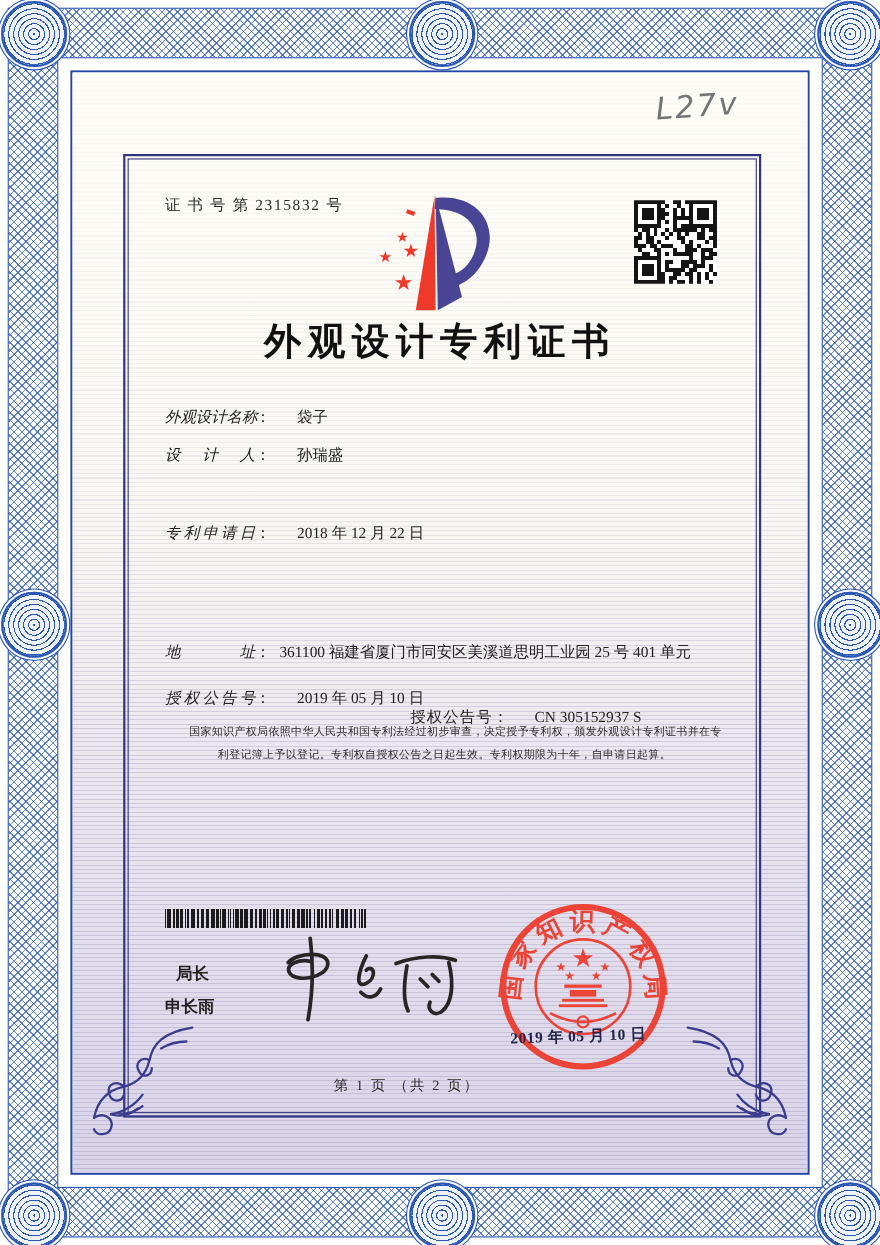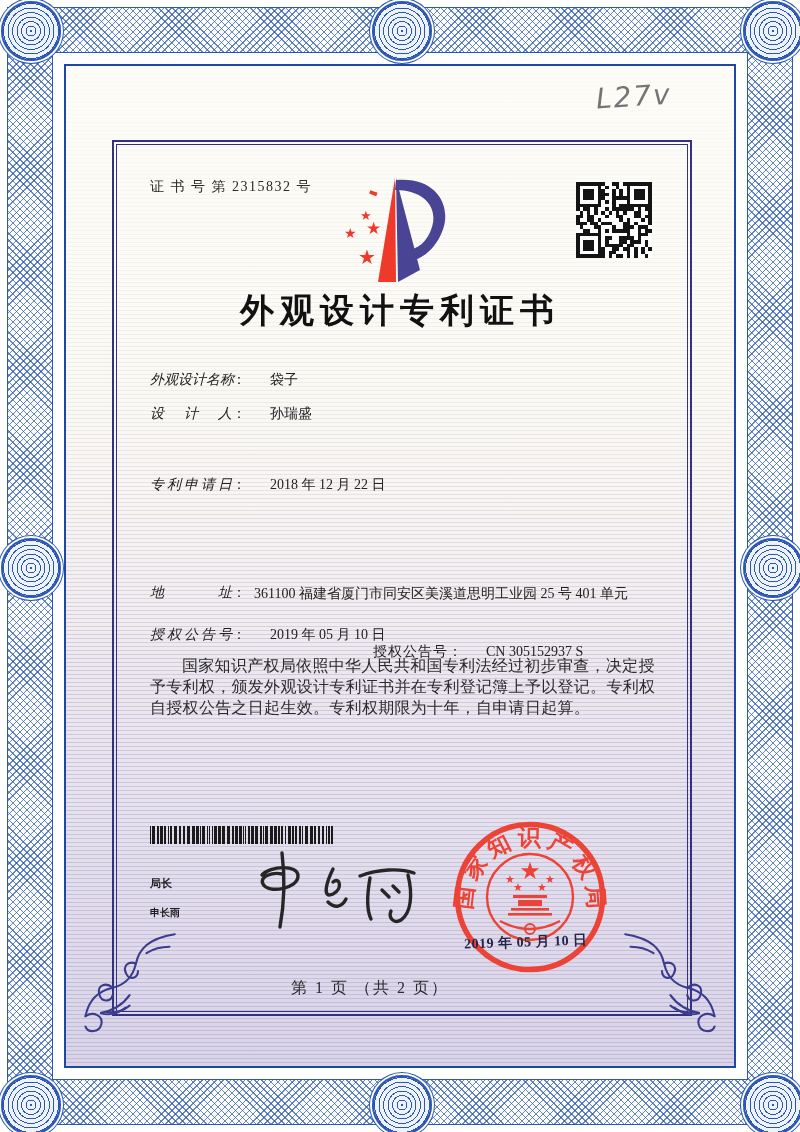--- a/index.html
+++ b/index.html
@@ -42,39 +42,39 @@
   .qr{position:absolute;left:576px;top:182px;width:76px;height:76px;}
 
   .frow{position:absolute;left:150px;font-size:14px;color:#222;white-space:nowrap;}
   .flabel{display:inline-block;width:82px;text-align:justify;text-align-last:justify;vertical-align:top;font-style:italic;}
   .fval{margin-left:24px;}
   .fval-wrap{display:inline-block;margin-left:8px;width:404px;white-space:normal;
     vertical-align:top;line-height:20px;}
   .fpair2{position:absolute;left:223px;top:17px;white-space:nowrap;}
   .fpair2 .flabel2{letter-spacing:1px;}
 
-  .paras{position:absolute;left:150px;top:655px;width:508px;font-size:16px;color:#2b2b2b;}
+  .paras{position:absolute;left:150px;top:655px;width:508px;font-size:10px;color:#2b2b2b;text-align:center;}
   .paras p{margin:0 0 2px 0;text-indent:2em;line-height:21px;letter-spacing:.3px;}
 
   .barcode{position:absolute;left:150px;top:826px;width:186px;height:18px;}
-  .director-title{position:absolute;left:150px;top:876px;font-family:Liberation Serif, serif;
-    font-size:11px;font-weight:600;color:#1e1e1e;}
+  .director-title{position:absolute;left:160px;top:876px;font-family:Liberation Serif, serif;
+    font-size:15px;font-weight:600;color:#1e1e1e;}
   .director-name{position:absolute;left:150px;top:906px;font-family:"Liberation Sans","DejaVu Sans",sans-serif;
-    font-size:10px;font-weight:600;color:#1e1e1e;}
+    font-size:15px;font-weight:600;color:#1e1e1e;}
   .signature{position:absolute;left:238px;top:845px;width:195px;height:100px;}
 
   .seal{position:absolute;left:452px;top:819px;width:156px;height:156px;opacity:.93;}
   .seal-date{position:absolute;left:464px;top:933px;width:150px;font-size:14px;font-weight:bold;
     color:#23264a;letter-spacing:.5px;transform:rotate(-2deg);white-space:nowrap;}
 
   .flourish{position:absolute;width:105px;height:105px;}
   .flourish.left{left:75px;top:930px;}
   .flourish.right{left:620px;top:930px;transform:scaleX(-1);}
 
-  .page-num{position:absolute;left:0;top:978px;width:740px;text-align:center;font-size:16px;
+  .page-num{position:absolute;left:0;top:978px;width:740px;text-align:center;font-size:13px;
     letter-spacing:2px;color:#2a2a2a;}
   .back-note{position:absolute;left:0;top:1028px;width:740px;text-align:center;font-size:13.5px;
     letter-spacing:3px;color:#333;}
 </style>
 </head>
 <body>
 
 <div class="page">
 
   <div class="band">

